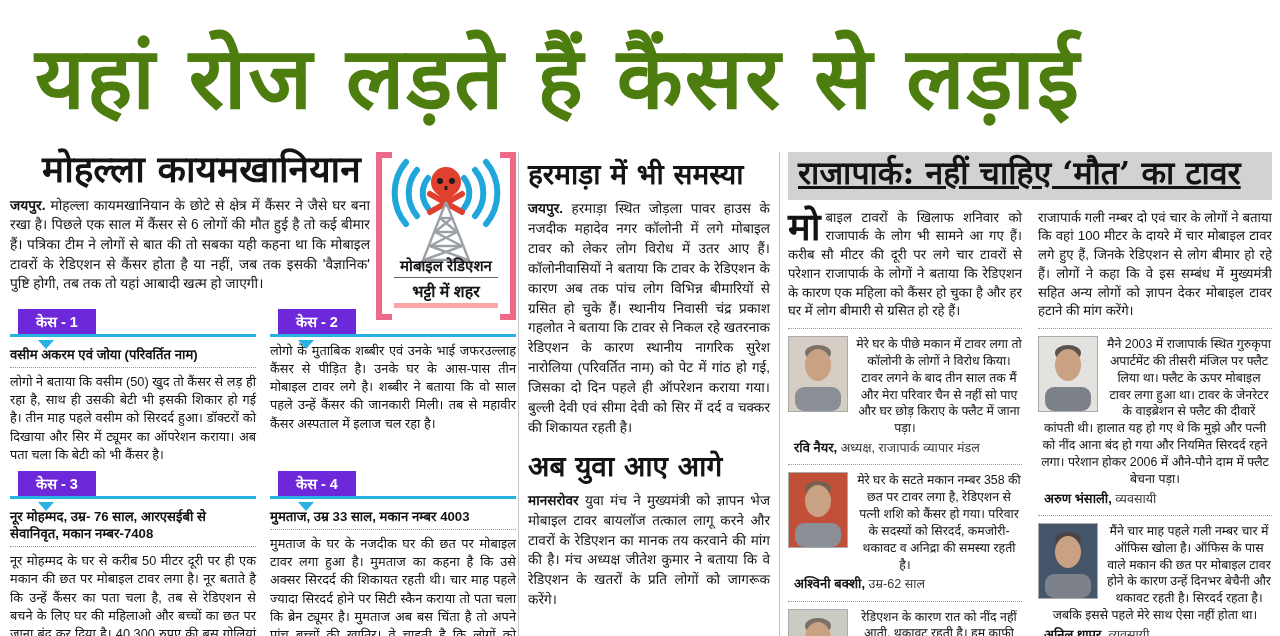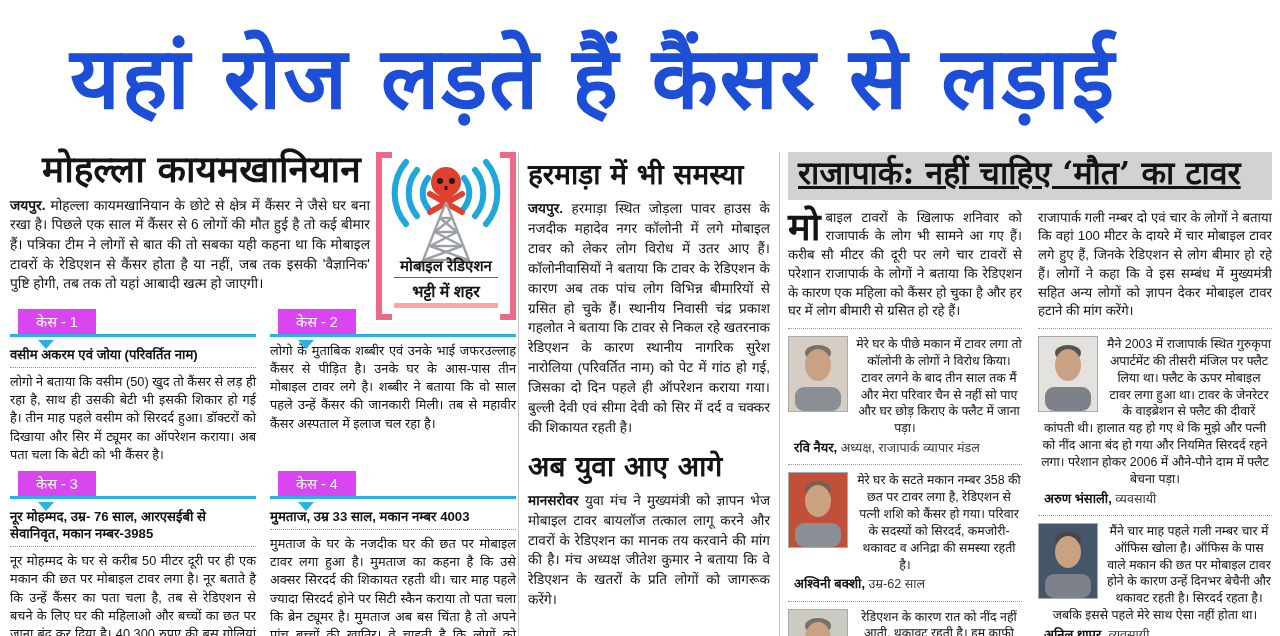--- a/index.html
+++ b/index.html
@@ -2,22 +2,22 @@
 <html lang="hi"><head>
 <meta charset="utf-8">
 <style>
   * { margin:0; padding:0; box-sizing:border-box; }
   body { font-family:"Liberation Sans","DejaVu Sans",sans-serif; background:#fff; }
   .page { position:relative; width:1280px; height:636px; background:#fff; overflow:hidden; color:#141414; }
 
   
   .headline { position:absolute; top:0; left:0; width:1116px; height:148px;
     display:flex; align-items:center; justify-content:center;
-    font-size:86px; font-weight:bold; letter-spacing:2px; color:#1d4ed8;
-    font-family:"DejaVu Serif","Liberation Serif",serif; white-space:nowrap;margin-left:35px; }
+    font-size:86px; font-weight:bold; letter-spacing:2px; color:#4d7c0f;
+    font-family:"DejaVu Serif","Liberation Serif",serif; white-space:nowrap; }
 
   
   .left-col { position:absolute; left:10px; top:150px; width:506px; }
   .left-header { position:relative; min-height:152px; }
   .left-title { font-size:37px; font-weight:bold; padding-left:32px; line-height:1.05;
     font-family:"DejaVu Serif","Liberation Serif",serif; }
   .left-intro { width:360px; font-size:13.8px; line-height:1.42; text-align:justify; margin-top:7px; }
   .lead-word { font-weight:bold; }
 
   .logo-box { position:absolute; right:0; top:2px; width:140px; height:168px; background:#fff; }
@@ -25,21 +25,21 @@
   .bracket-l { left:0; border:6px solid #ec6a88; border-right:none; }
   .bracket-r { right:0; border:6px solid #ec6a88; border-left:none; }
   .logo-art { position:absolute; left:10px; top:4px; }
   .logo-caption { position:absolute; left:18px; right:18px; text-align:center; font-weight:bold; }
   .logo-cap1 { bottom:42px; font-size:15px; border-bottom:1px solid #666; padding-bottom:2px; }
   .logo-cap2 { bottom:12px; font-size:16px; border-bottom:5px solid #fca5a5; padding-bottom:1px; }
 
   .cases { display:grid; grid-template-columns:1fr 1fr; column-gap:14px; row-gap:10px; margin-top:10px; }
   .case { font-size:13px; }
   .tab-row { position:relative; border-bottom:3px solid #29b1e3; height:25px; }
-  .tab { position:absolute; left:8px; bottom:0; background:#d946ef; color:#fff; font-weight:normal;
+  .tab { position:absolute; left:8px; bottom:0; background:#6d28d9; color:#fff; font-weight:bold;
     font-size:14.5px; padding:2px 18px 3px;text-align:right; }
   .tab-notch { position:absolute; left:28px; top:28px; width:0; height:0;
     border:8px solid transparent; border-top:9px solid #29b1e3; }
   .case-name { font-weight:bold; font-size:13.2px; padding:9px 0 4px; border-bottom:1px dotted #8899aa; line-height:1.3; }
   .case-body { font-size:12.8px; line-height:1.42; padding-top:5px; text-align:justify; }
 
   
   .mid-wrap { position:absolute; left:518px; top:152px; width:262px; height:484px;
     border-left:1px solid #c4c4c4; border-right:1px solid #c4c4c4; padding:4px 9px 0; }
   .article { margin-bottom:14px; }
@@ -141,21 +141,21 @@
             <span class="tab-notch"></span>
           </div>
           <div class="case-body">लोगो के मुताबिक शब्बीर एवं उनके भाई जफरउल्लाह कैंसर से पीड़ित है। उनके घर के आस-पास तीन मोबाइल टावर लगे है। शब्बीर ने बताया कि वो साल पहले उन्हें कैंसर की जानकारी मिली। तब से महावीर कैंसर अस्पताल में इलाज चल रहा है।</div>
         </div>
 
         <div class="case">
           <div class="tab-row">
             <span class="tab">केस - 3</span>
             <span class="tab-notch"></span>
           </div>
-          <div class="case-name">नूर मोहम्मद, उम्र- 76 साल, आरएसईबी से सेवानिवृत, मकान नम्बर-3985</div>
+          <div class="case-name">नूर मोहम्मद, उम्र- 76 साल, आरएसईबी से सेवानिवृत, मकान नम्बर-7408</div>
           <div class="case-body">नूर मोहम्मद के घर से करीब 50 मीटर दूरी पर ही एक मकान की छत पर मोबाइल टावर लगा है। नूर बताते है कि उन्हें कैंसर का पता चला है, तब से रेडिएशन से बचने के लिए घर की महिलाओ और बच्चों का छत पर जाना बंद कर दिया है। 40,300 रुपए की बस गोलियां आती है और एक गोली रोजाना लेनी पड़ती है।</div>
         </div>
 
         <div class="case">
           <div class="tab-row">
             <span class="tab">केस - 4</span>
             <span class="tab-notch"></span>
           </div>
           <div class="case-name">मुमताज, उम्र 33 साल, मकान नम्बर 4003</div>
           <div class="case-body">मुमताज के घर के नजदीक घर की छत पर मोबाइल टावर लगा हुआ है। मुमताज का कहना है कि उसे अक्सर सिरदर्द की शिकायत रहती थी। चार माह पहले ज्यादा सिरदर्द होने पर सिटी स्कैन कराया तो पता चला कि ब्रेन ट्यूमर है। मुमताज अब बस चिंता है तो अपने पांच बच्चों की खातिर। वे चाहती है कि लोगों को बीमारियां दे रहे मोबाइल टावरों को हटाया जाए।</div>

